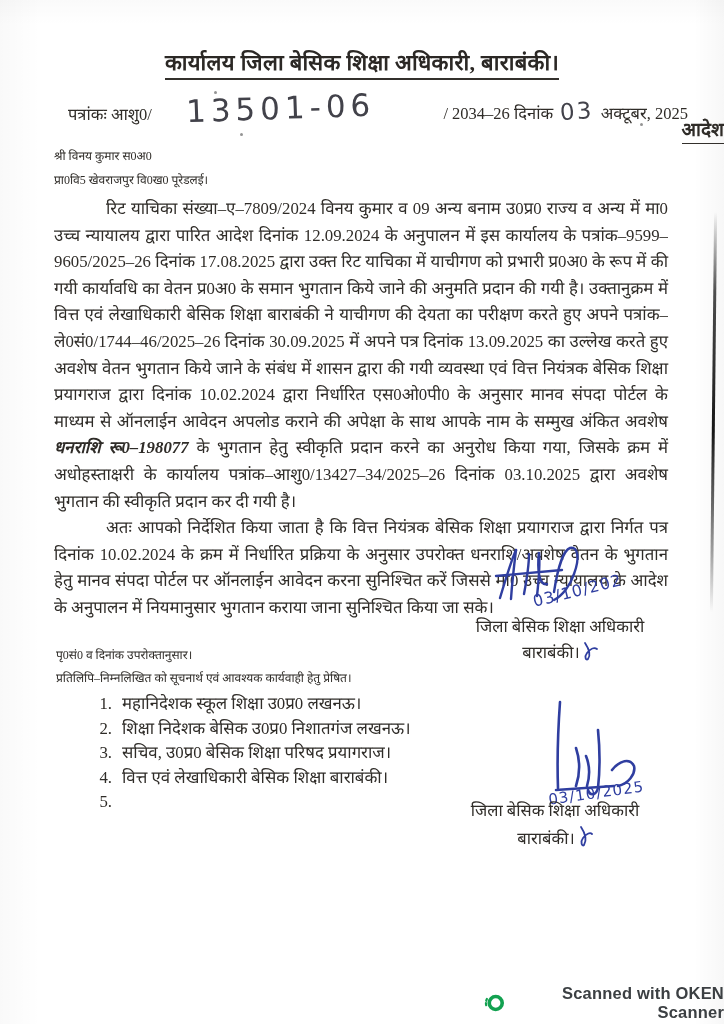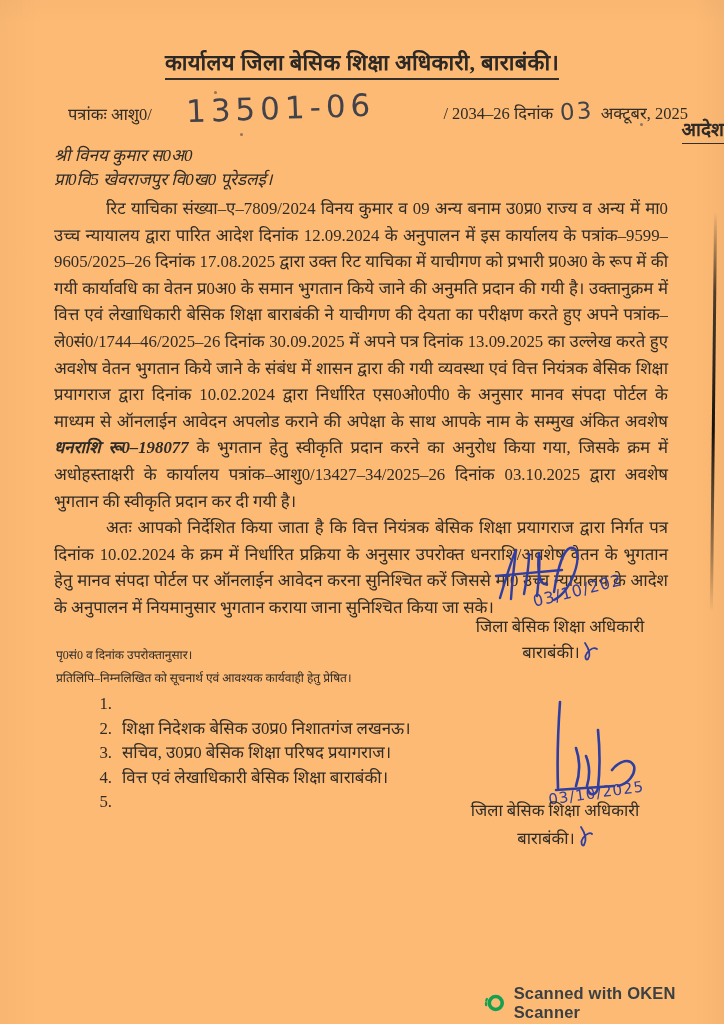--- a/index.html
+++ b/index.html
@@ -2,21 +2,21 @@
 <html><head>
 <meta charset="utf-8">
 <style>
   * { margin: 0; padding: 0; box-sizing: border-box; }
   html, body { background: #d8d8d6; }
   body { font-family: "Liberation Serif", "DejaVu Serif", serif; }
   .page {
     position: relative;
     width: 724px; height: 1024px;
     margin: 0 auto;
-    background: #fdba74;
+    background: #ffffff;
     overflow: hidden;
     color: #2f2c28;
   }
   
   .page::before {
     content: ""; position: absolute; inset: 0; pointer-events: none;
     background:
       linear-gradient(90deg, rgba(0,0,0,0.025), rgba(0,0,0,0) 40px),
       linear-gradient(270deg, rgba(0,0,0,0.03), rgba(0,0,0,0) 30px),
       linear-gradient(180deg, rgba(0,0,0,0.02), rgba(0,0,0,0) 25px);
@@ -47,21 +47,21 @@
   }
   .ref-right { position: absolute; right: 0; top: 2px; white-space: nowrap; }
   .ref-day { font-size: 23px; letter-spacing: 2px; transform: rotate(-4deg); display: inline-block; margin: 0 3px; }
   .order-heading {
     position: absolute; top: 116px; left: 0; right: 0; text-align: right;
   }
   .order-heading span {
     display: inline-block; font-size: 19px; font-weight: 600;
     border-bottom: 1.8px solid #33302c; padding-bottom: 1px;
   }
-  .addressee { position: absolute; top: 144px; left: 54px; font-size: 17px; line-height: 24px; font-style: italic; }
+  .addressee { position: absolute; top: 144px; left: 54px; font-size: 12px; line-height: 24px; }
   .body-text {
     position: absolute; top: 196px; left: 54px; width: 614px;
     font-size: 16.8px; line-height: 26.6px; text-align: justify;
   }
   .body-text p { text-indent: 52px; }
   .emph { font-weight: 700; font-style: italic; font-family: Liberation Serif, serif; }
   .sig-block { position: absolute; text-align: center; font-size: 16.5px; line-height: 22px; }
   .sig-top { top: 548px; right: 44px; width: 240px; height: 110px; }
   .sig-top .sig-svg { position: absolute; top: -4px; left: 52px; }
   .sig-top .sig-date {
@@ -84,20 +84,21 @@
     color: #2f3ea0; font-size: 15px; transform: rotate(-8deg);
     font-family: "DejaVu Sans", sans-serif; letter-spacing: 1px; white-space: nowrap;
   }
   .sig-bottom .sig-desig { position: absolute; top: 100px; width: 100%; }
   .sig-bottom .sig-place { position: absolute; top: 122px; width: 100%; }
   .speck { position: absolute; background: rgba(60,60,60,0.55); border-radius: 50%; }
   .footer-scan {
     position: absolute; top: 984px; left: 484px;
     display: flex; align-items: center; gap: 8px;
     font-family: "Liberation Sans", "DejaVu Sans", sans-serif;
+    text-align: right;
   }
   .footer-scan .label { font-size: 16.5px; font-weight: 600; color: #3c4043; letter-spacing: 0.2px; }
 </style>
 </head>
 <body>
 
 <div class="page">
 
   <div class="scan-edge-line"></div>
   <div class="speck" style="left:214px; top:91px; width:3px; height:3px;"></div>
@@ -151,20 +152,21 @@
   </div>
 
   <div class="endorsement">
     <div>पृ0सं0 व दिनांक उपरोक्तानुसार।</div>
     <div>प्रतिलिपि–निम्नलिखित को सूचनार्थ एवं आवश्यक कार्यवाही हेतु प्रेषित।</div>
   </div>
 
   <div class="copy-list">
     <div class="row">
       <span class="num">1.</span>
+      <span>महानिदेशक स्कूल शिक्षा उ0प्र0 लखनऊ।</span>
     </div>
     <div class="row">
       <span class="num">2.</span>
       <span>शिक्षा निदेशक बेसिक उ0प्र0 निशातगंज लखनऊ।</span>
     </div>
     <div class="row">
       <span class="num">3.</span>
       <span>सचिव, उ0प्र0 बेसिक शिक्षा परिषद प्रयागराज।</span>
     </div>
     <div class="row">

